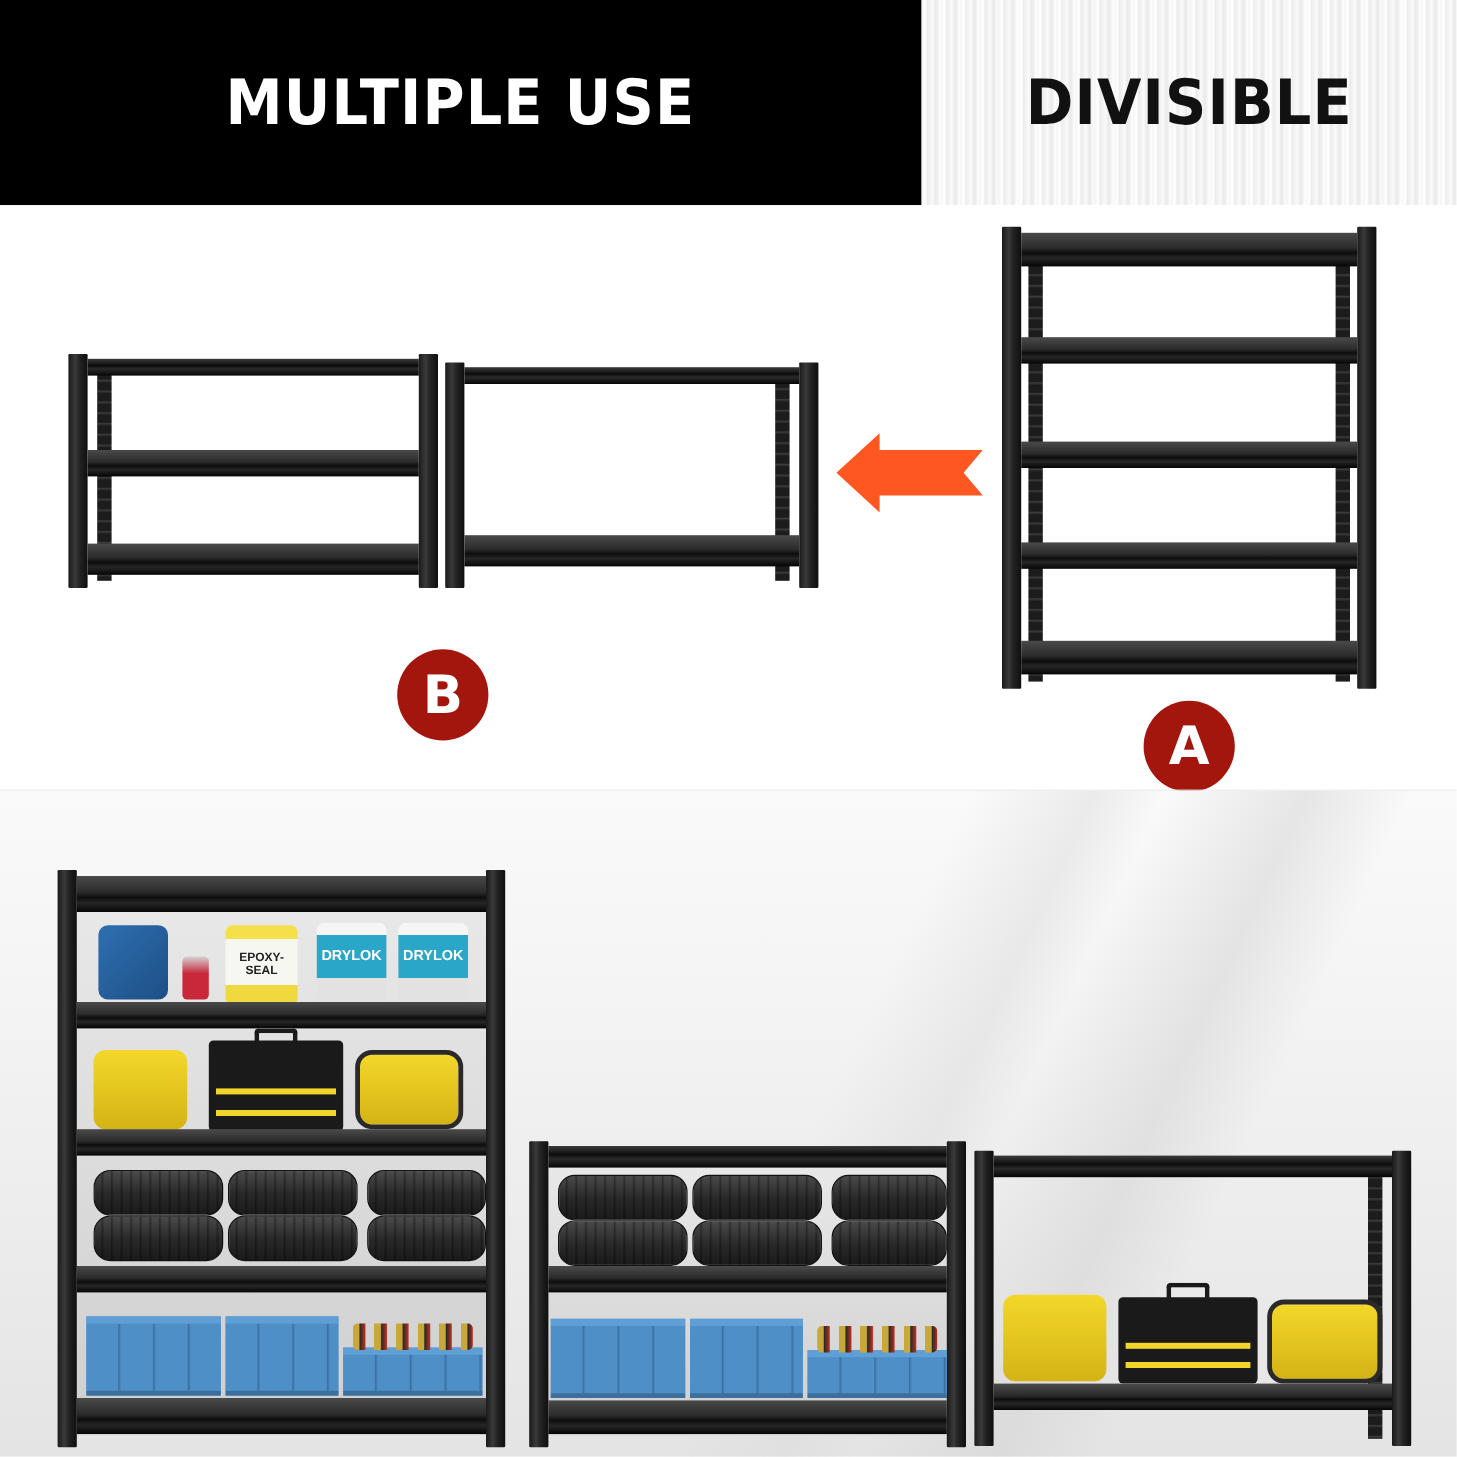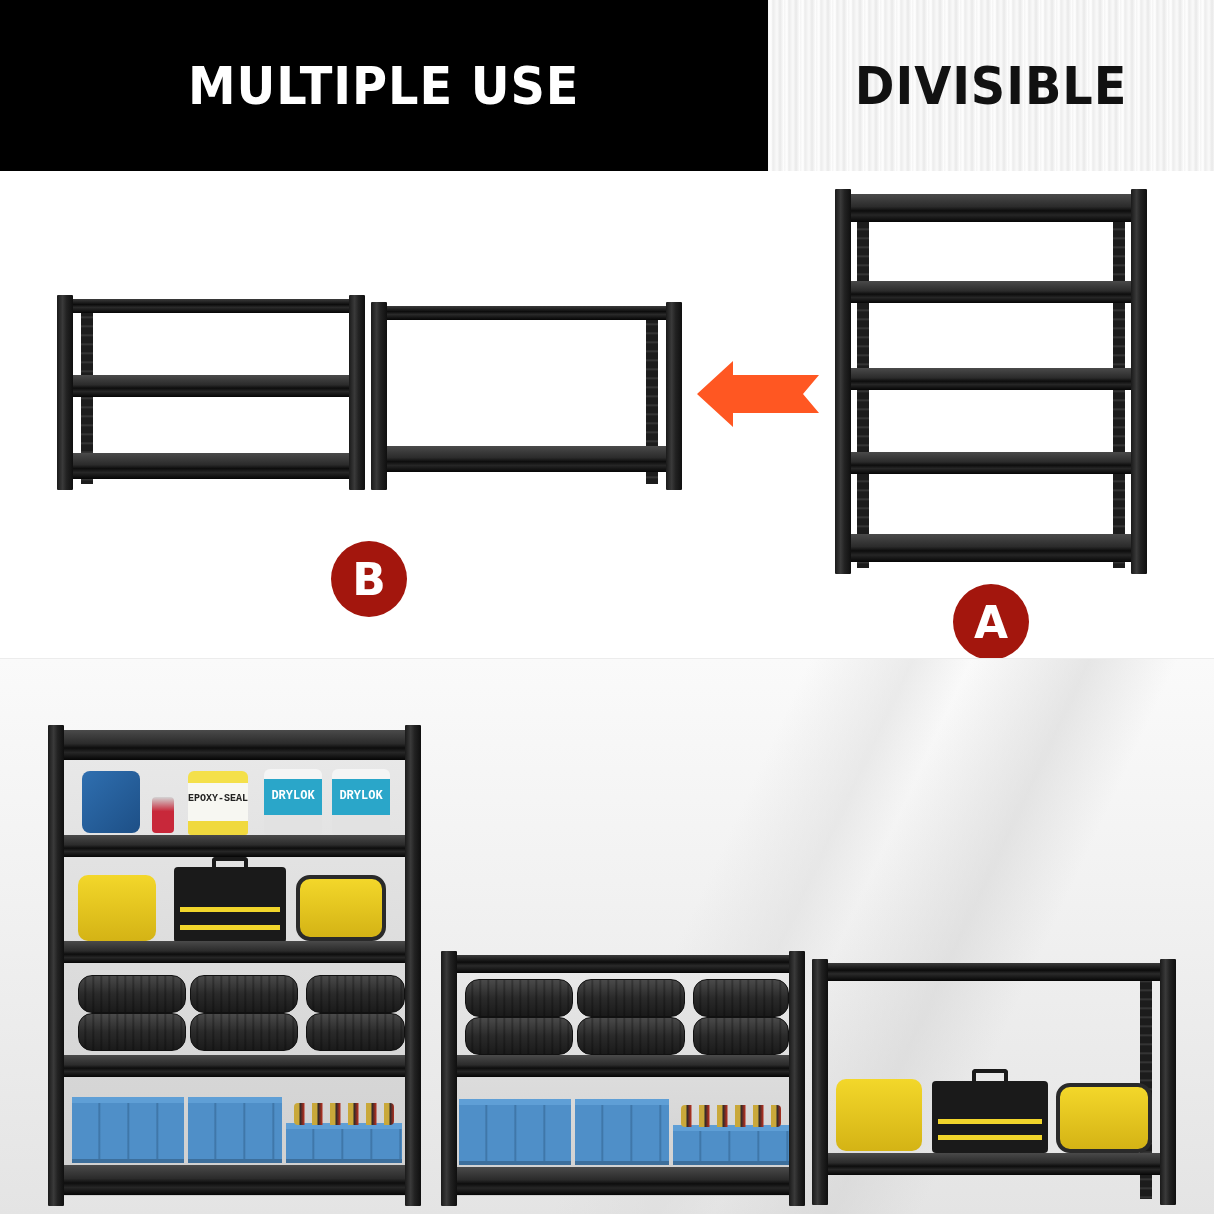--- a/index.html
+++ b/index.html
@@ -81,21 +81,21 @@
     .bin {
       position: absolute;
       background:
         repeating-linear-gradient(90deg,#4f8fc8 0,#4f8fc8 26px,#3a6f9f 27px,#4f8fc8 29px),
         #4f8fc8;
       border-top: 6px solid #5f9fd6; border-bottom: 4px solid #3d6f9c;
     }
     .yellow { background: linear-gradient(180deg,#f3d72a,#d4b315); }
     .toolbox { background: #1a1a1a; }
     .toolbox .stripe { position: absolute; left: 6px; right: 6px; height: 5px; background: #f1d52b; }
-    .can { position: absolute; border-radius: 6px 6px 3px 3px; font-family: Liberation Mono, monospace; }
+    .can { position: absolute; border-radius: 6px 6px 3px 3px; }
     .label-txt { position: absolute; font-weight: bold; text-align: center; width: 100%; }
   </style>
 </head>
 <body>
 
 <div class="hdr-left">
   <span class="hdr-text">MULTIPLE USE</span>
 </div>
 <div class="hdr-right">
   <span class="hdr-text">DIVISIBLE</span>

